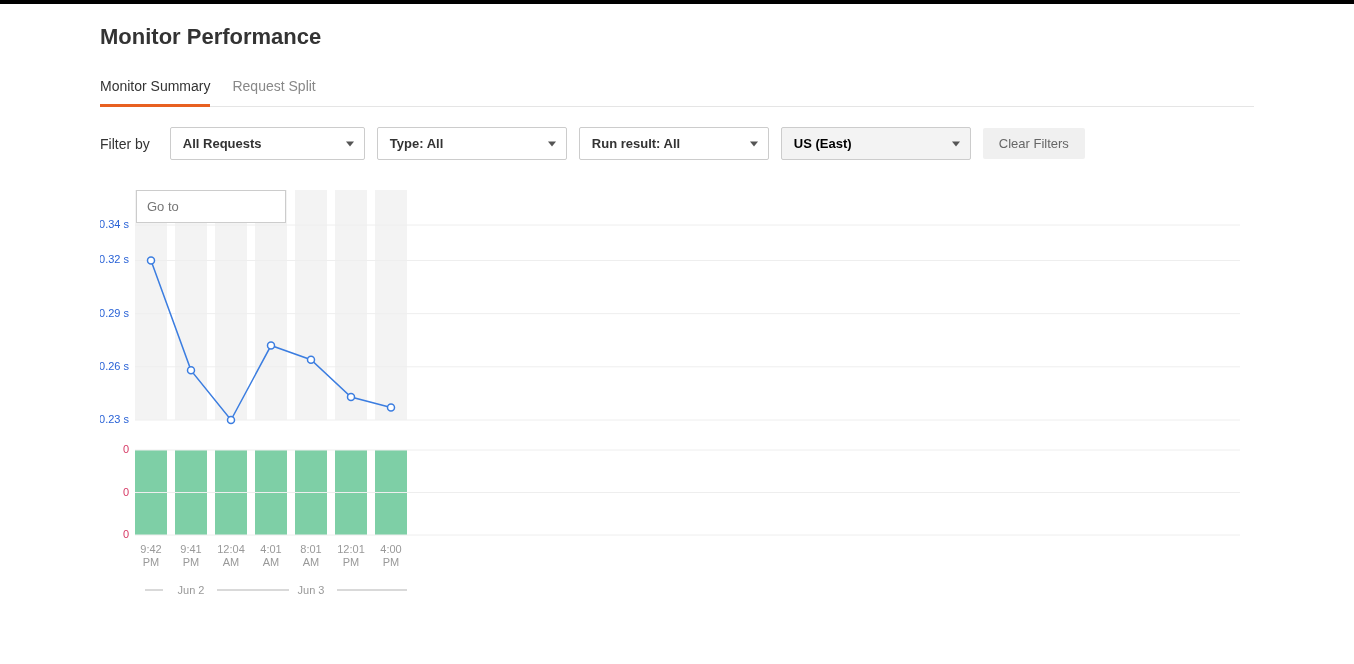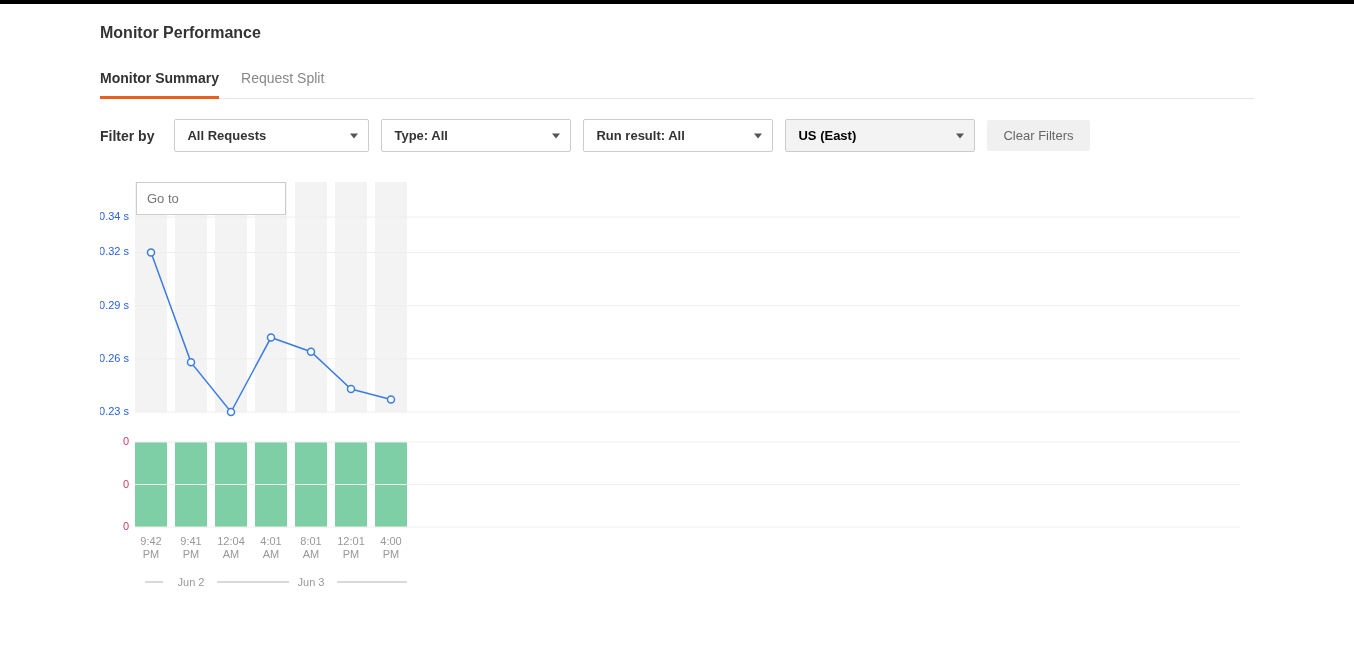--- a/index.html
+++ b/index.html
@@ -1,24 +1,24 @@
 <!DOCTYPE html>
 <html><head>
 <meta charset="utf-8">
 <style>
 * { box-sizing: border-box; margin: 0; padding: 0; }
 body { font-family: -apple-system, BlinkMacSystemFont, "Segoe UI", Arial, sans-serif; background: #fff; }
 .topbar { height: 4px; background: #000; }
 .container { padding: 20px 100px; }
-.page-title { font-size: 16px; font-weight: 600; color: #333; margin-bottom: 28px; }
+.page-title { font-size: 22px; font-weight: 600; color: #333; margin-bottom: 28px; }
 .tabs { display: flex; gap: 22px; border-bottom: 1px solid #e5e5e5; margin-bottom: 20px; }
 .tab { font-size: 14px; color: #888; padding-bottom: 10px; cursor: pointer; }
-.tab.active { color: #333; font-weight: 700; border-bottom: 3px solid #e86020; margin-bottom: -1px; }
+.tab.active { color: #333; font-weight: 400; border-bottom: 3px solid #e86020; margin-bottom: -1px; }
 .filter-row { display: flex; align-items: center; gap: 12px; margin-bottom: 30px; }
-.filter-label { font-size: 14px; font-weight: 700; color: #333; margin-right: 8px; }
+.filter-label { font-size: 14px; font-weight: 400; color: #333; margin-right: 8px; }
 .select { position: relative; border: 1px solid #ccc; border-radius: 2px; padding: 8px 30px 8px 12px; font-size: 13px; color: #333; background: #fff; cursor: pointer; min-width: 180px; font-weight: bold; }
 .select.disabled { background: #f3f3f3; color: #000000; }
 .select::after { content: ""; position: absolute; right: 10px; top: 50%; transform: translateY(-50%); border-left: 4px solid transparent; border-right: 4px solid transparent; border-top: 5px solid #555; }
 .clear-btn { padding: 8px 16px; font-size: 13px; color: #666; background: #f0f0f0; border: none; border-radius: 2px; cursor: pointer; }
 .chart-area { position: relative; width: 1140px; }
 .goto-input { position: absolute; left: 36px; top: 0; width: 150px; padding: 8px 10px; border: 1px solid #ccc; font-size: 13px; color: #555; background: #fff; z-index: 5; }
 svg { display: block; }
 .ytick-label { font-size: 11px; fill: #2962d6; text-anchor: end; }
 .ytick-label2 { font-size: 11px; fill: #d63864; text-anchor: end; }
 .xtick-label { font-size: 11px; fill: #999; text-anchor: middle; }

